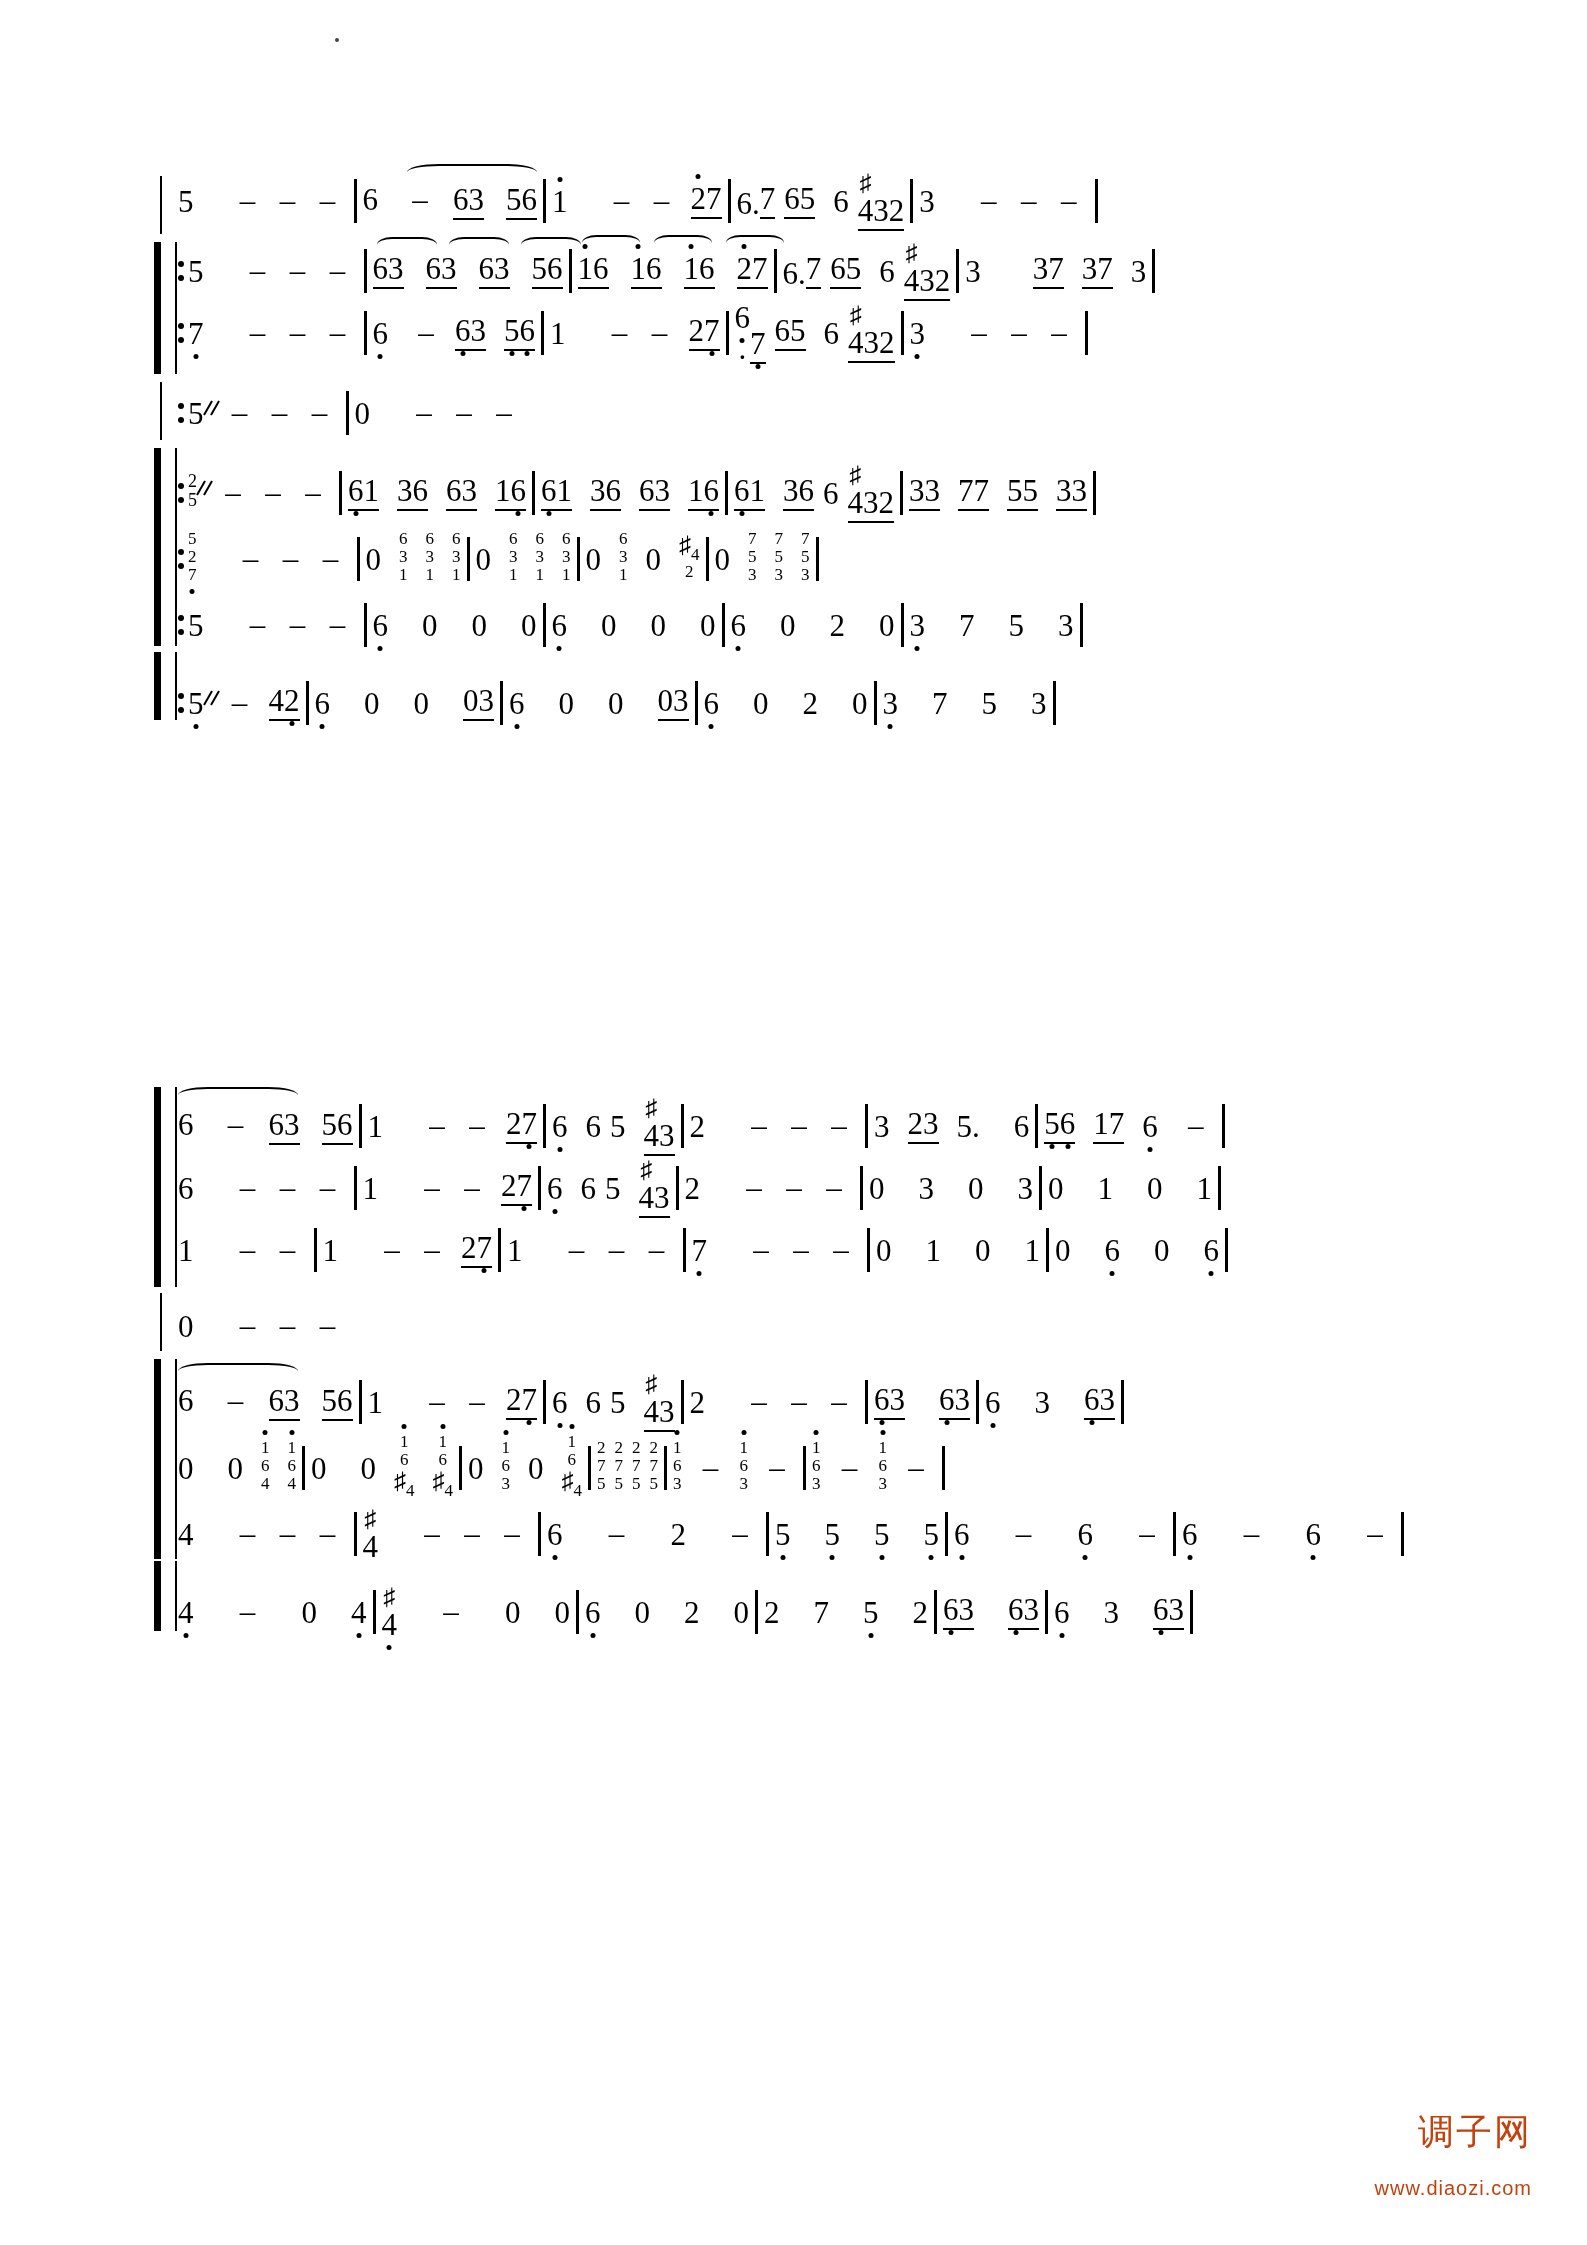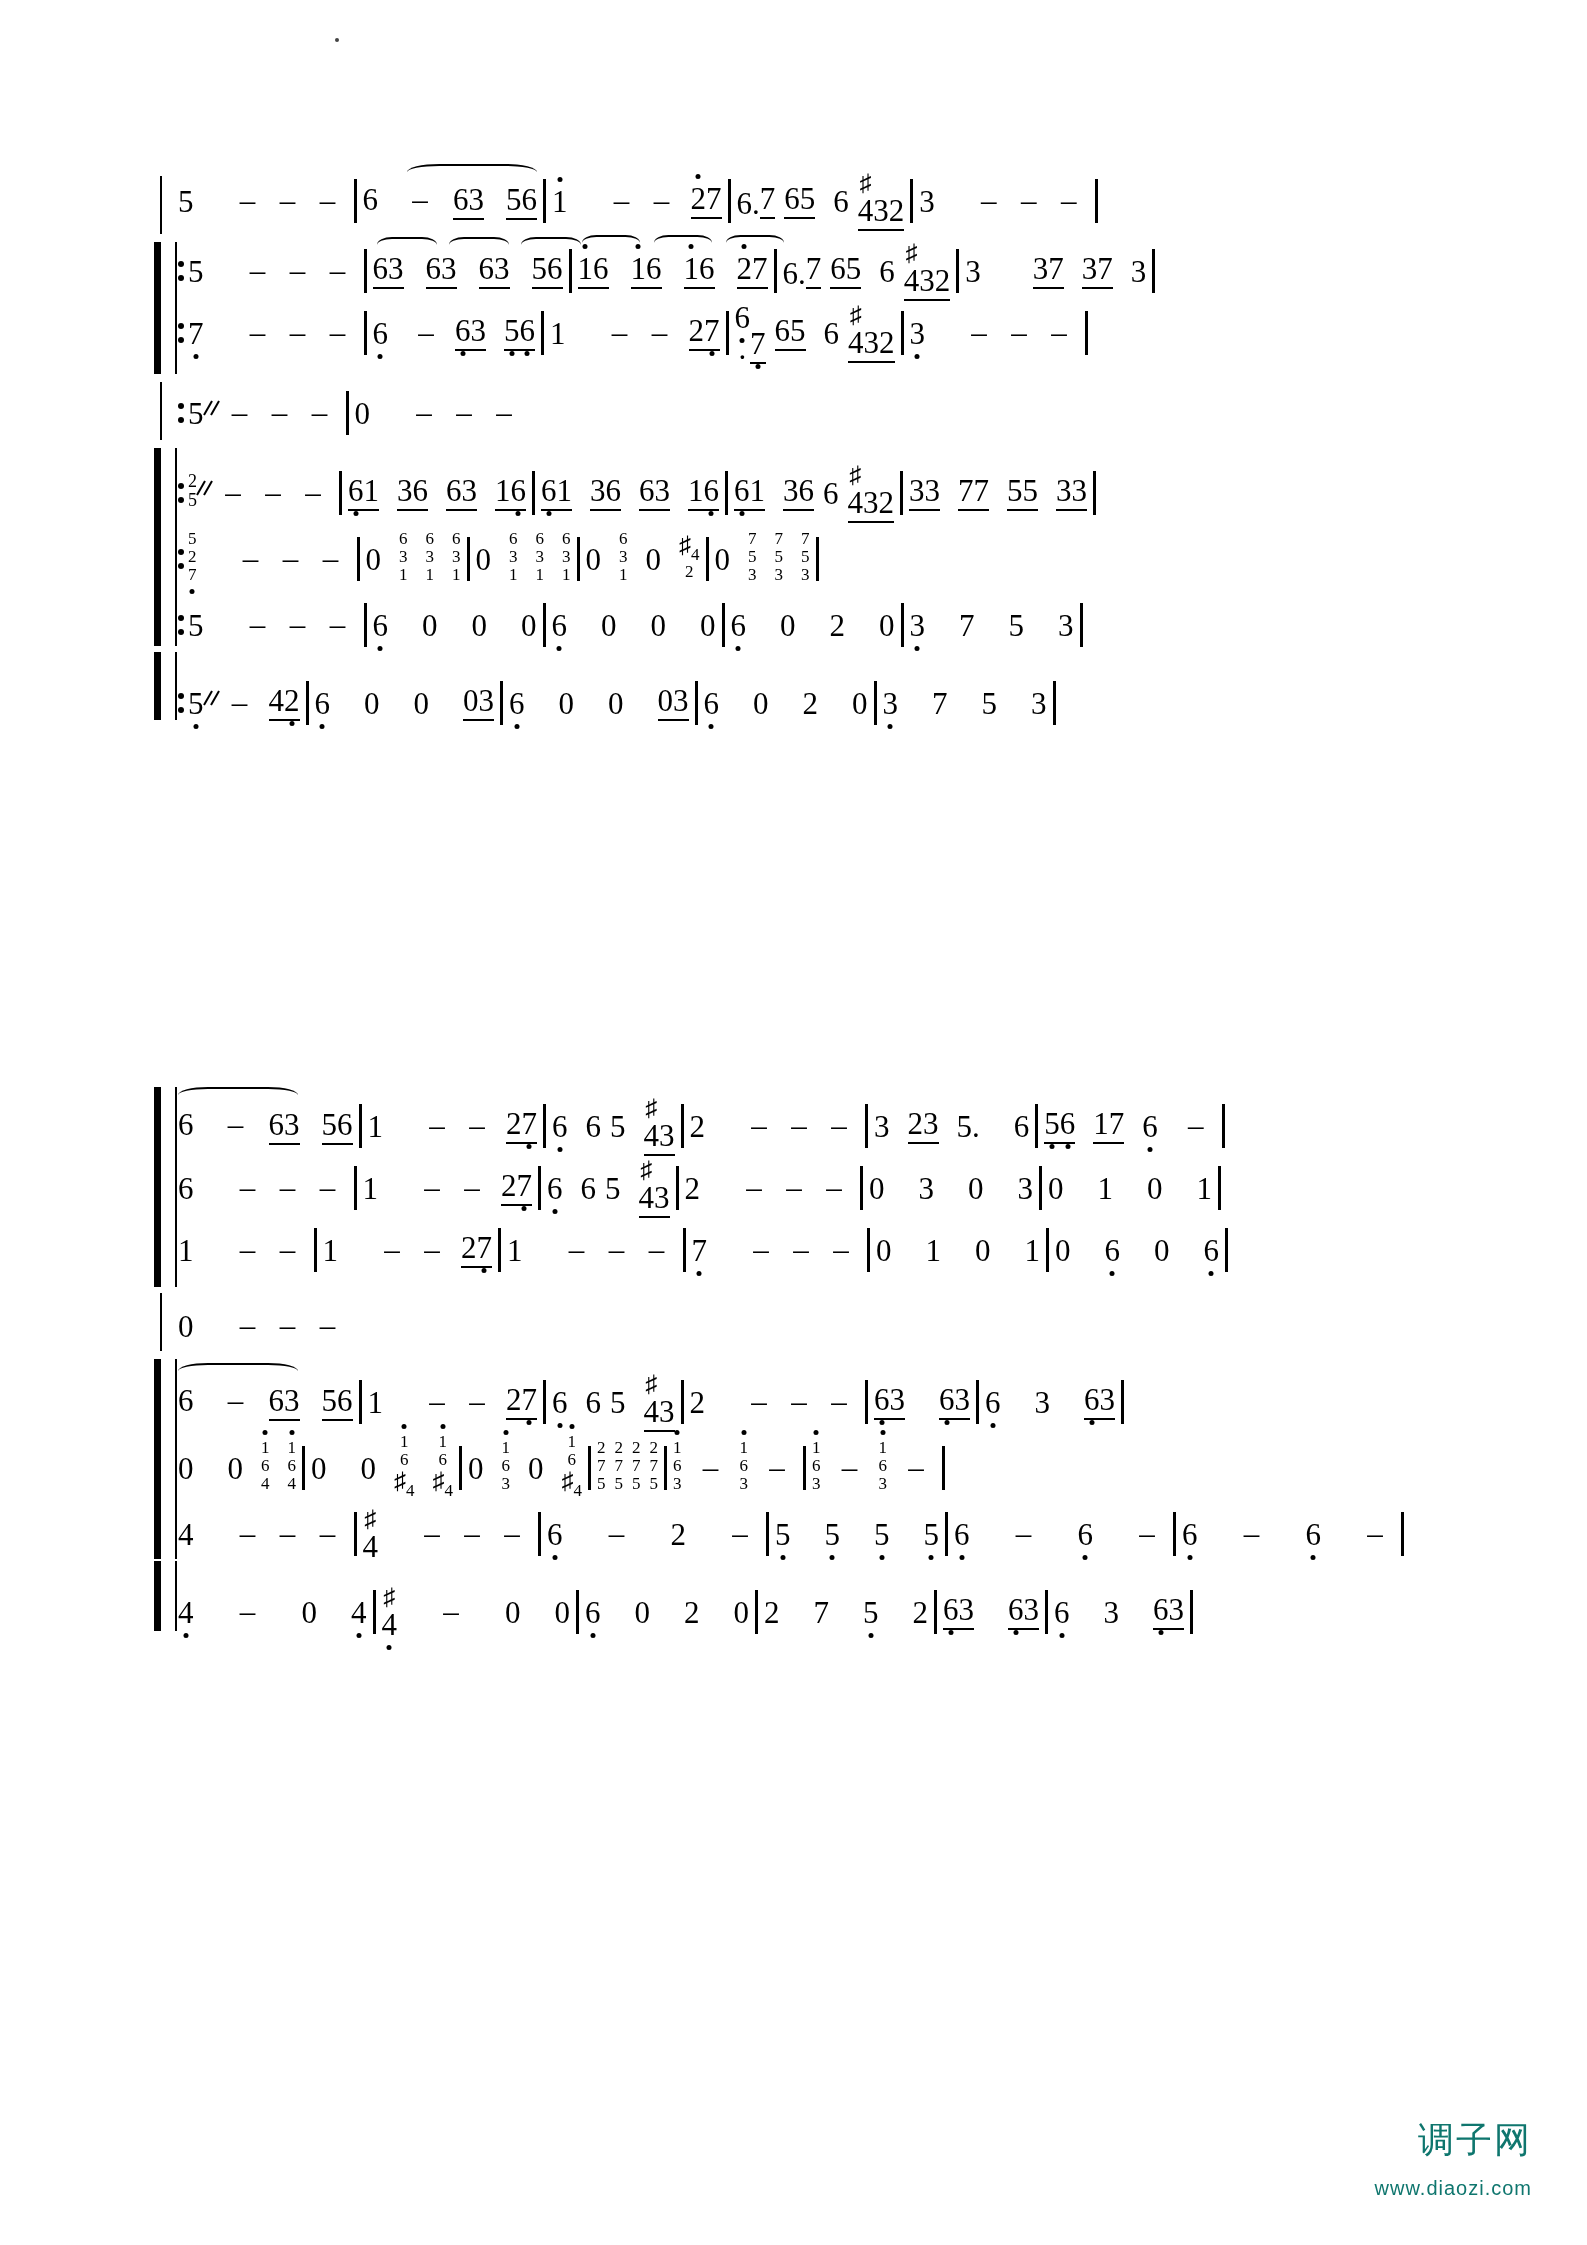--- a/index.html
+++ b/index.html
@@ -159,25 +159,25 @@
     width: 2px;
     background: #000;
   }
 
   
   .watermark {
     position: absolute;
     right: 55px;
     bottom: 45px;
     text-align: right;
-    color: #0f766e;
+    color: #c2410c;
     font-family: "Liberation Sans", sans-serif;
   }
   .wm-main { font-size: 36px; letter-spacing: 2px; }
-  .wm-sub  { font-size: 20px; letter-spacing: 1px; margin-top: 12px; }
+  .wm-sub  { font-size: 20px; letter-spacing: 1px; margin-top: 20px; }
 
   .tiny-dot {
     position: absolute;
     width: 4px; height: 4px;
     background: #444;
     border-radius: 50%;
   }
 </style>
 </head>
 <body>

